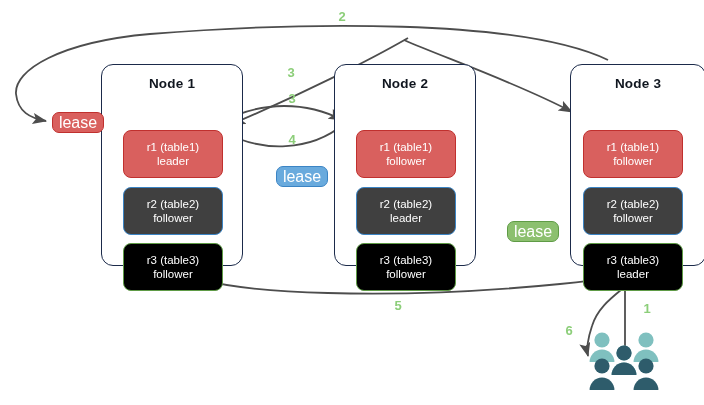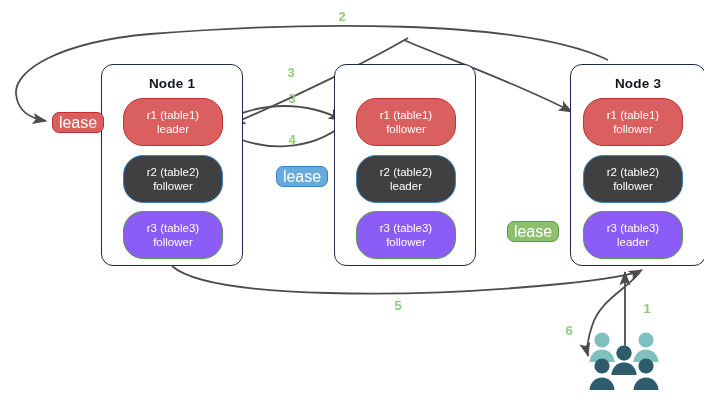--- a/index.html
+++ b/index.html
@@ -36,34 +36,35 @@
     right: 0;
     text-align: center;
     font-size: 13.5px;
     font-weight: bold;
     color: #10161f;
     letter-spacing: .2px;
   }
   .replica {
     position: absolute;
     box-sizing: border-box;
-    border-radius: 20px;
+    border-radius: 8px;
     display: flex;
     flex-direction: column;
     align-items: center;
     justify-content: center;
     color: #ffffff;
     font-size: 11.5px;
     line-height: 14px;
     text-align: center;
+    margin-top: 32px;
   }
   .replica span { display: block; white-space: nowrap; }
   .rep-red   { background: #d9605e; border: 1.6px solid #c0302e; }
   .rep-blue  { background: #404040; border: 1.6px solid #3b84c4; }
-  .rep-green { background: #8b5cf6; border: 1.6px solid #5f9b46; align-items: center; }
+  .rep-green { background: #000000; border: 1.6px solid #5f9b46; align-items: center; }
 
   .lease {
     position: absolute;
     box-sizing: border-box;
     border-radius: 7px;
     display: flex;
     align-items: center;
     justify-content: center;
     color: #ffffff;
     font-size: 16px;
@@ -129,20 +130,21 @@
       <span>r2 (table2)</span>
       <span>follower</span>
     </div>
     <div class="replica rep-green" style="left:21px; top:146px; width:100px; height:48px;">
       <span>r3 (table3)</span>
       <span>follower</span>
     </div>
   </div>
 
   <div class="node-box" style="left:334px; top:64px; width:142px; height:202px;">
+    <div class="node-title" style="top:11px;">Node 2</div>
     <div class="replica rep-red" style="left:21px; top:33px; width:100px; height:48px;">
       <span>r1 (table1)</span>
       <span>follower</span>
     </div>
     <div class="replica rep-blue" style="left:21px; top:90px; width:100px; height:48px;">
       <span>r2 (table2)</span>
       <span>leader</span>
     </div>
     <div class="replica rep-green" style="left:21px; top:146px; width:100px; height:48px;">
       <span>r3 (table3)</span>

